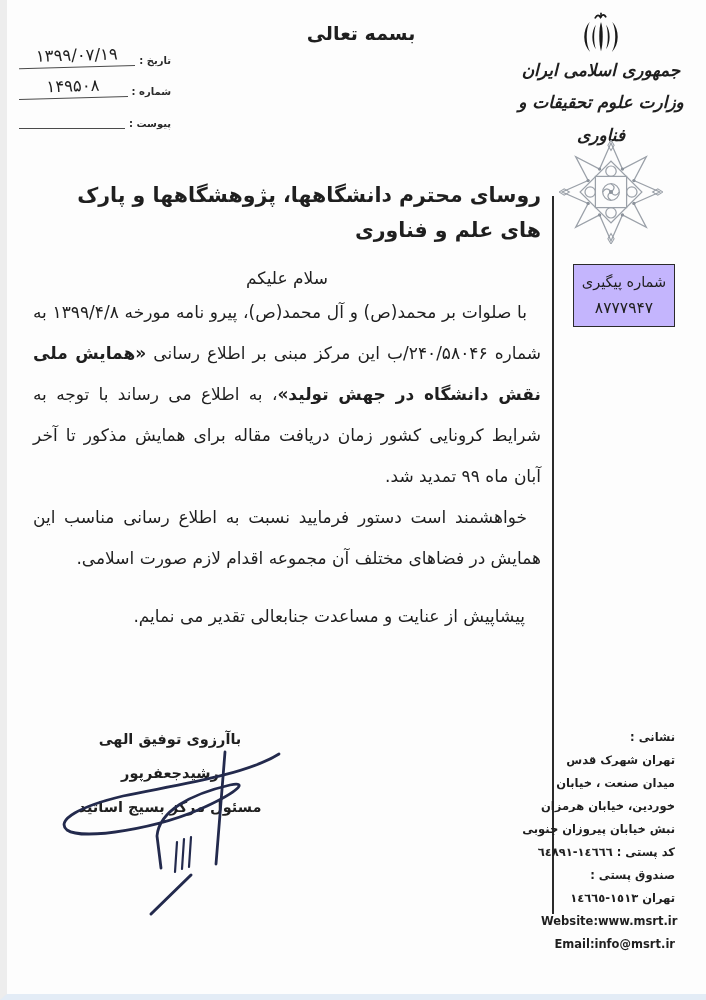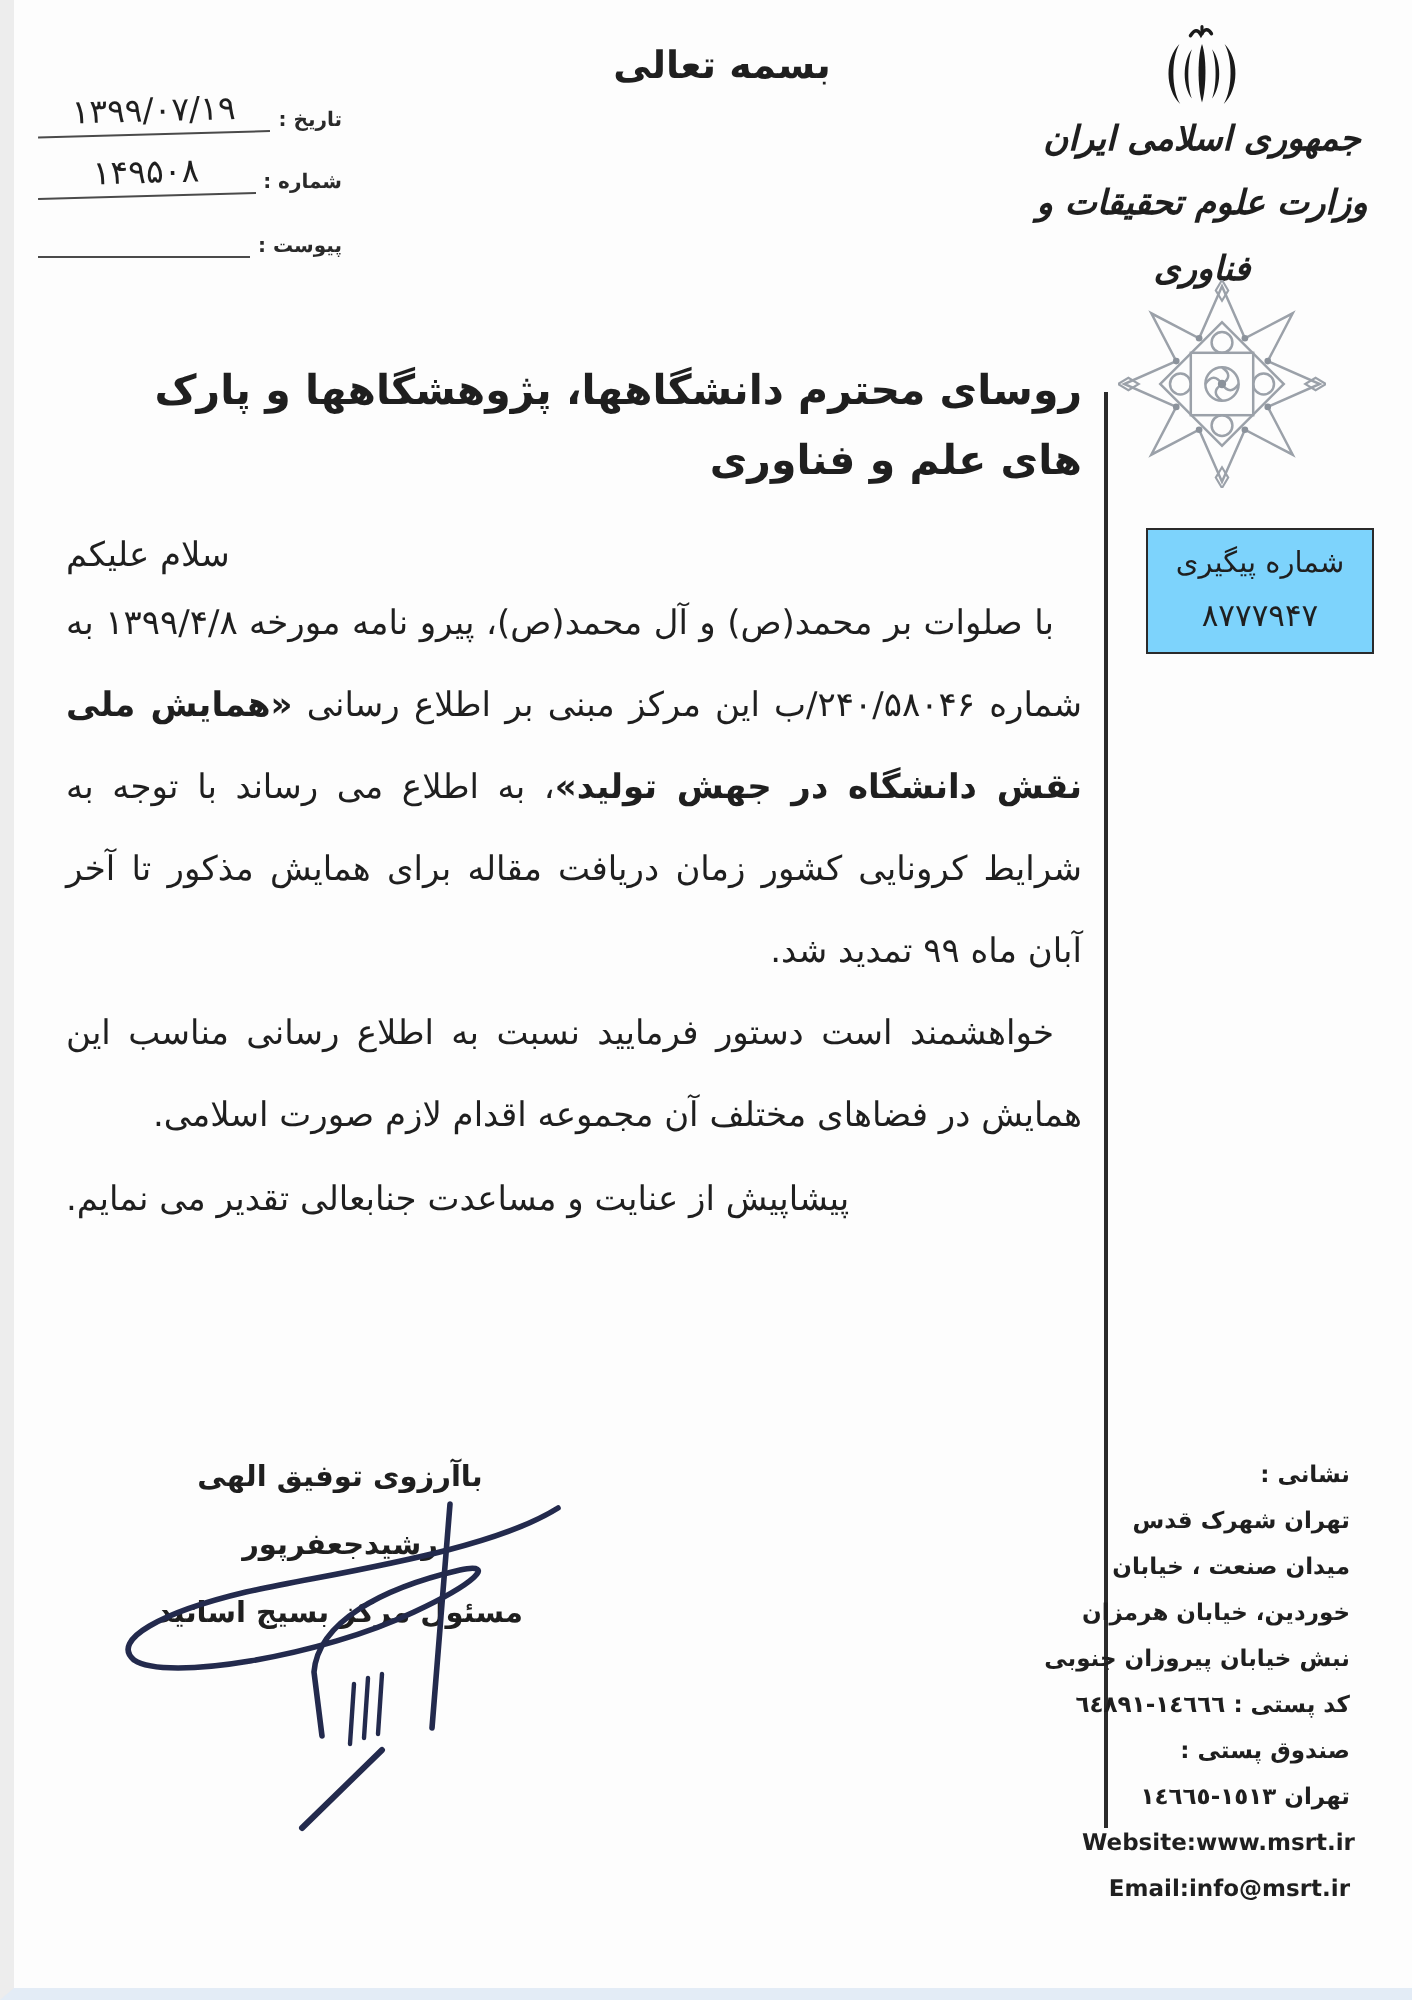--- a/index.html
+++ b/index.html
@@ -33,33 +33,33 @@
   .gov-emblem{display:block;margin:0 auto;}
   .gov-line{font-size:17px;font-weight:bold;font-style:italic;line-height:1.9;}
 
   
   .ornament{position:absolute;top:140px;left:552px;}
 
   
   .vline{position:absolute;left:545px;top:196px;width:2px;height:718px;background:#2b2b2b;}
 
   
-  .tracking-box{position:absolute;top:264px;left:566px;width:114px;border:1.6px solid #2b2b2b;
-    background:#7dd3fc;text-align:center;padding:7px 3px 9px 3px;box-sizing:border-box;}
+  .tracking-box{position:absolute;top:264px;left:566px;width:102px;border:1.6px solid #2b2b2b;
+    background:#c4b5fd;text-align:center;padding:7px 3px 9px 3px;box-sizing:border-box;}
   .tracking-label{font-size:14.5px;line-height:1.5;}
   .tracking-value{font-size:15.5px;margin-top:5px;letter-spacing:1px;}
 
   
   .letter-main{position:absolute;top:178px;left:26px;width:508px;direction:rtl;}
   .recipient{font-size:20.5px;font-weight:bold;line-height:1.7;text-align:right;margin:0 0 20px 0;}
-  .salutation{font-size:17px;margin:0 0 4px 0;text-align:left;}
+  .salutation{font-size:17px;margin:0 0 4px 0;text-align:center;}
   .para{font-size:17px;line-height:2.42;text-align:justify;margin:0;}
   .para .indent{display:inline-block;width:14px;}
   .para b{font-weight:bold;}
-  .closing{font-size:17px;line-height:2.42;text-align:left;margin:0;}
+  .closing{font-size:17px;line-height:2.42;text-align:right;margin:16px;}
 
   
   .sig-block{position:absolute;top:722px;left:46px;width:234px;text-align:center;
     font-weight:bold;font-size:14.5px;line-height:2.35;direction:rtl;}
   .sig-svg{position:absolute;top:748px;left:32px;pointer-events:none;}
 
   
   .address-block{position:absolute;top:726px;left:534px;width:150px;direction:rtl;
     text-align:right;font-size:11.5px;font-weight:bold;line-height:2.0;padding-right:16px;box-sizing:border-box;}
   .address-line{white-space:nowrap;}

